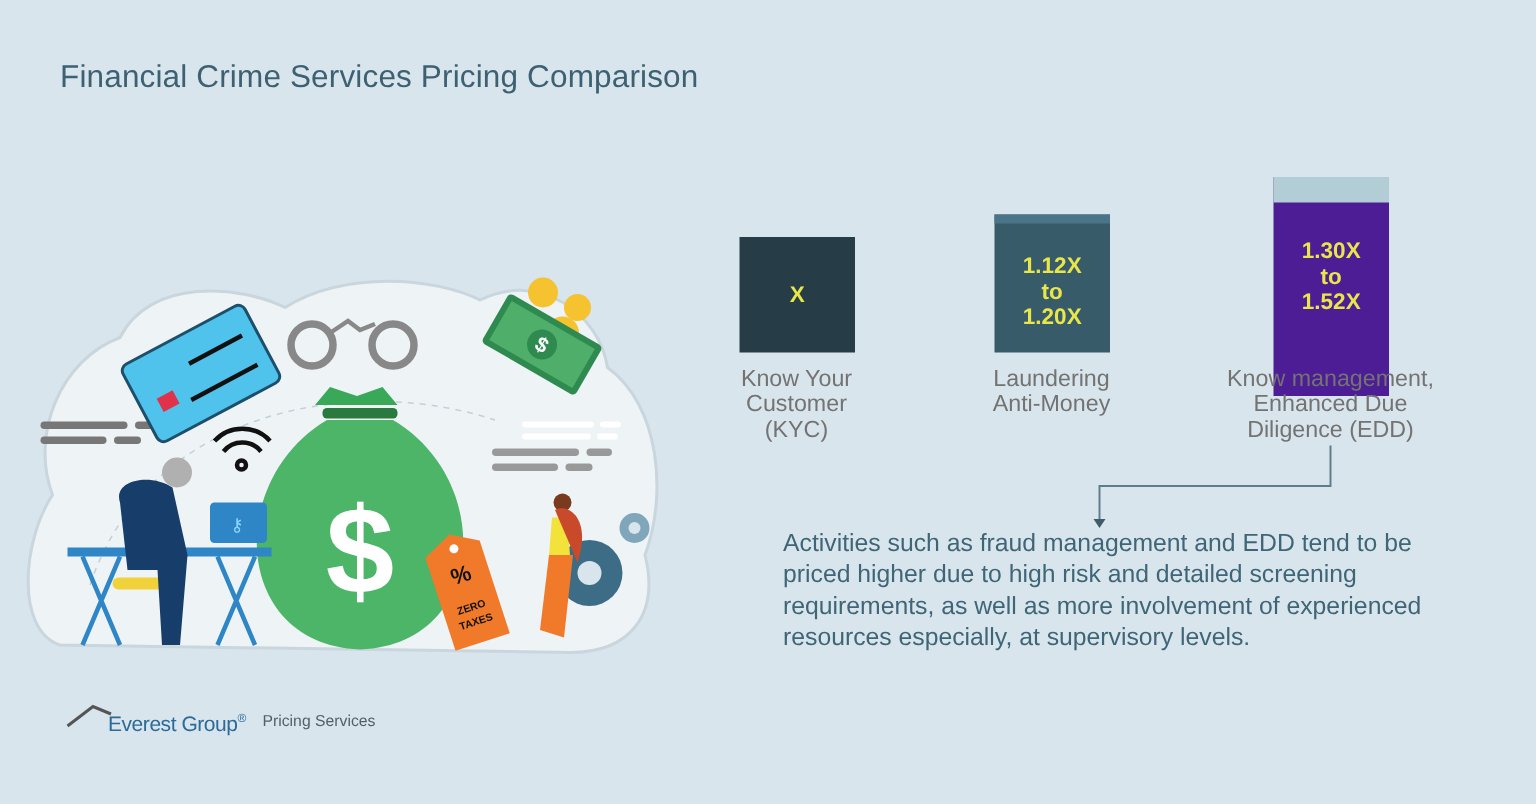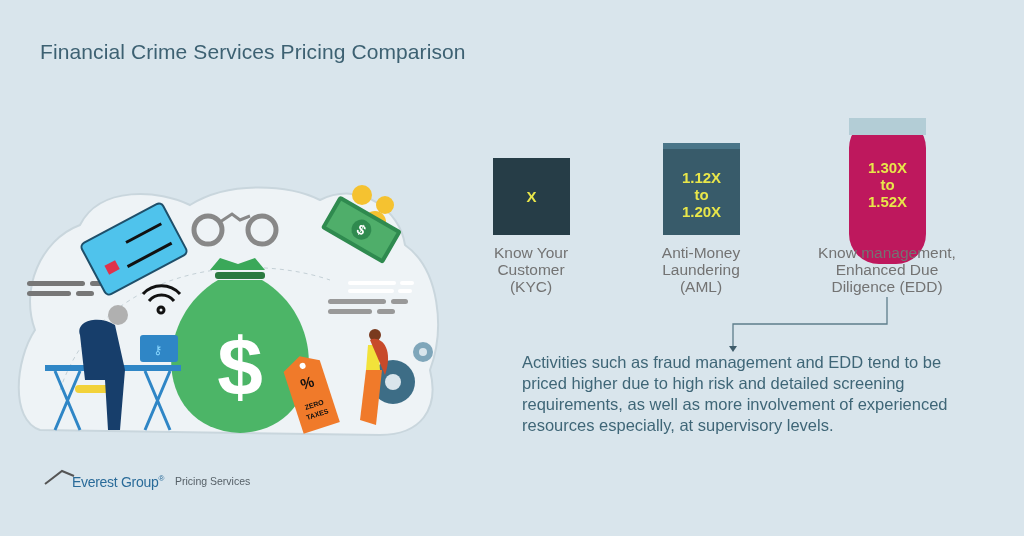--- a/index.html
+++ b/index.html
@@ -142,26 +142,25 @@
 
 <div class="bar" style="left:663px; top:143px; width:77px; height:92px; background:#385b6a;">
   <div class="cap" style="height:6px; background:#4a7588;"></div>
   <div class="val" style="top:26px;">
     <div>1.12X</div>
     <div>to</div>
     <div>1.20X</div>
   </div>
 </div>
 <div class="cat" style="left:611px; top:244px;">
+  <div>Laundering</div>
   <div>Anti-Money</div>
-  <div>Laundering</div>
-  <div>(AML)</div>
 </div>
 
-<div class="bar" style="left:849px; top:118px; width:77px; height:146px; background:#be185d;border-radius:30px;">
+<div class="bar" style="left:849px; top:118px; width:77px; height:146px; background:#4c1d95;">
   <div class="cap" style="height:17px; background:#b3cdd6;"></div>
   <div class="val" style="top:41px;">
     <div>1.30X</div>
     <div>to</div>
     <div>1.52X</div>
   </div>
 </div>
 <div class="cat" style="left:797px; top:244px;">
   <div>Know management,</div>
   <div>Enhanced Due</div>

